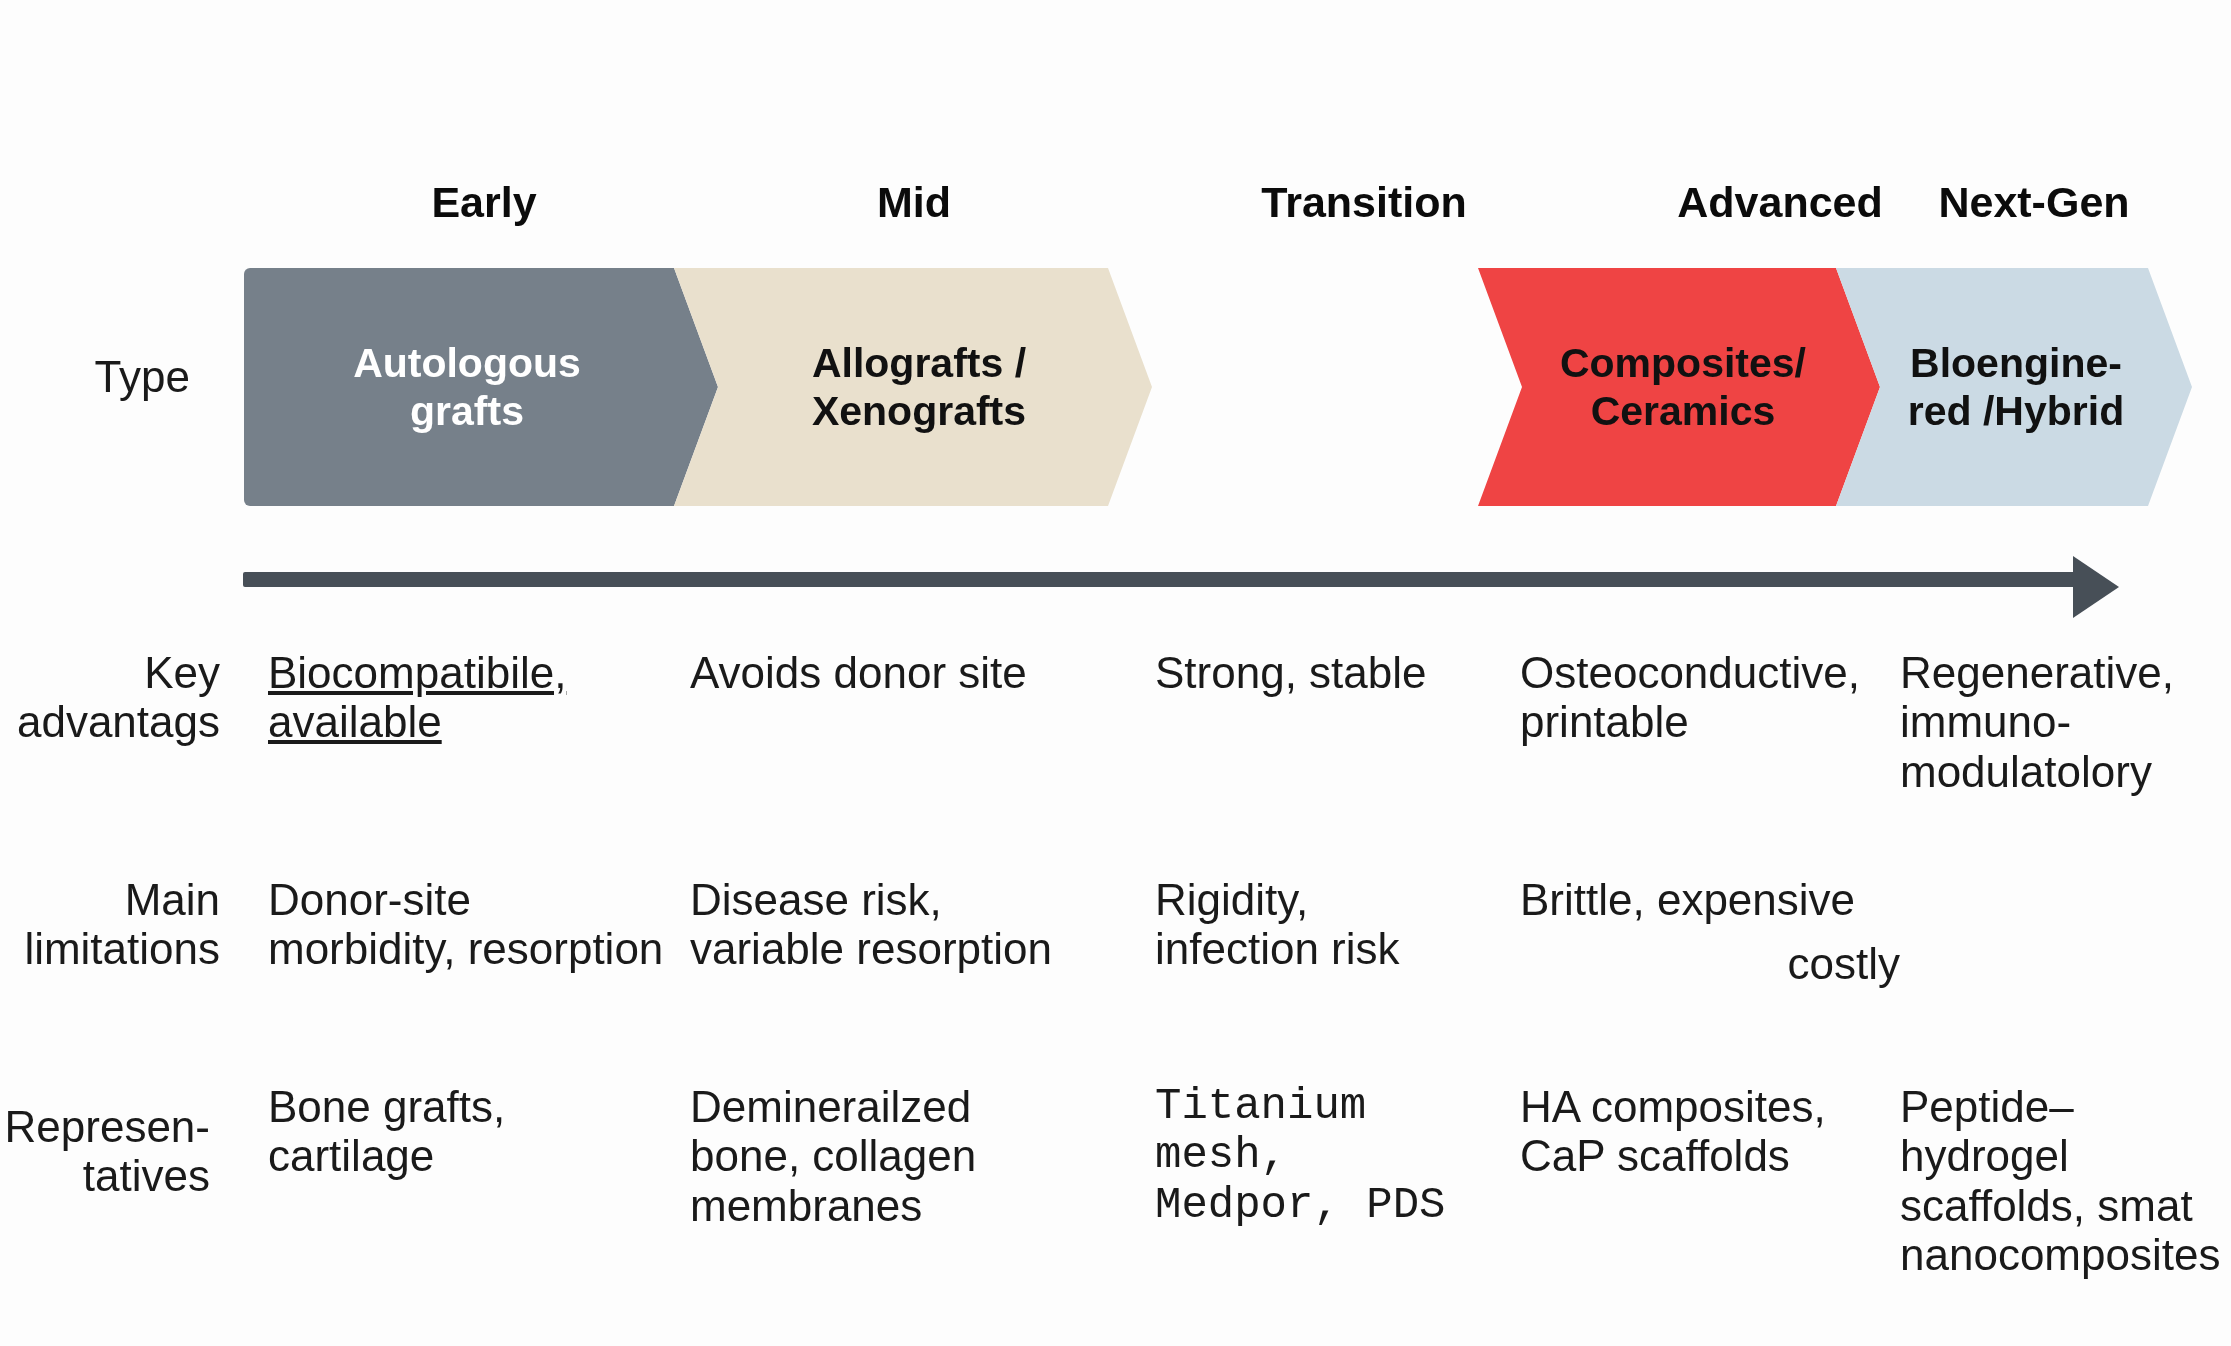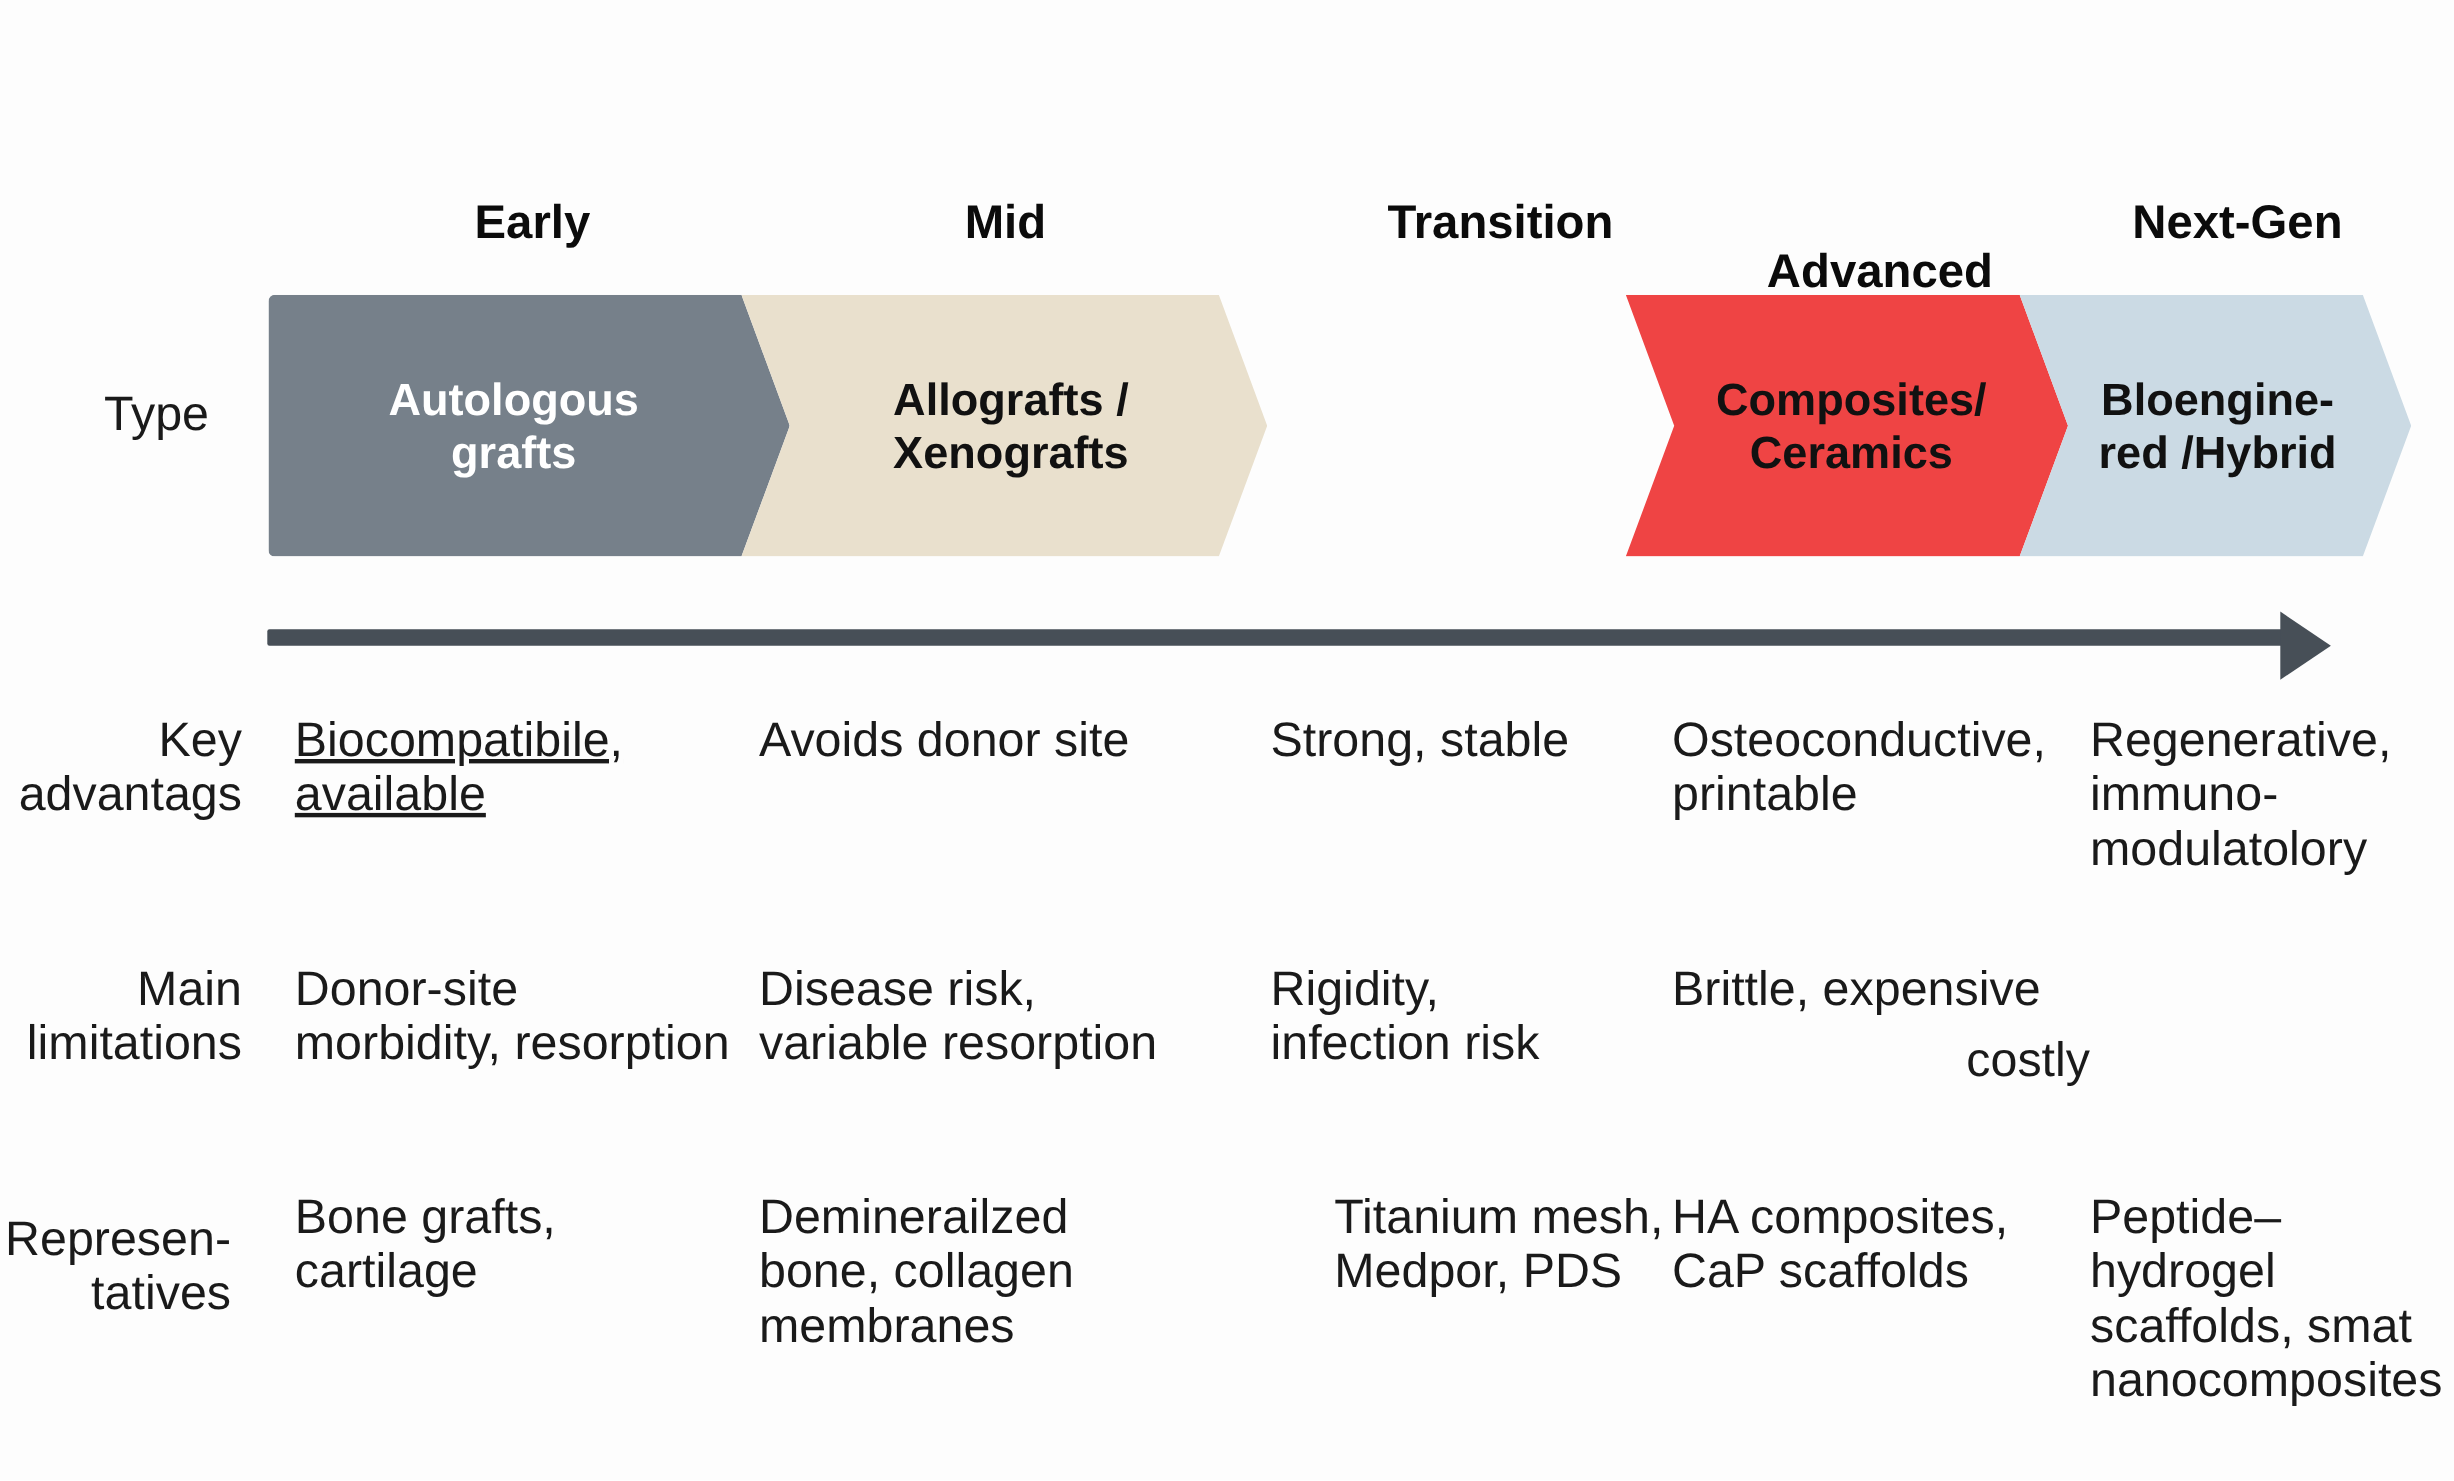--- a/index.html
+++ b/index.html
@@ -126,21 +126,21 @@
 </head>
 <body>
 
 <div id="page">
 
 
   <div class="stage-headers">
     <div class="stage-header" style="left:140px; width:200px;">Early</div>
     <div class="stage-header" style="left:550px; width:240px;">Mid</div>
     <div class="stage-header" style="left:1000px; width:240px;">Transition</div>
-    <div class="stage-header" style="left:1345px; width:240px;margin-top:45px;">Advanced</div>
+    <div class="stage-header" style="left:1416px; width:240px;">Advanced</div>
     <div class="stage-header" style="left:1660px; width:260px;">Next-Gen</div>
   </div>
 
   <div class="row-label" style="left:-60px; top:352px; width:250px;">Type</div>
 
   <div class="band">
 
     <div class="chev" style="left:0px; width:474px; background:#76808a;
                 clip-path: polygon(0 0, 430px 0, 474px 119px, 430px 238px, 0 238px);
                 border-radius:6px 0 0 6px;">
@@ -199,21 +199,21 @@
   <div class="cell ralign" style="left:1560px; top:939px; width:340px;">costly</div>
 
   <div class="row-label" style="left:-40px; top:1102px; width:250px;">Represen-
 tatives</div>
 
   <div class="cell" style="left:268px; top:1082px; width:400px;">Bone grafts,
 cartilage</div>
   <div class="cell" style="left:690px; top:1082px; width:420px;">Deminerailzed
 bone, collagen
 membranes</div>
-  <div class="cell" style="left:1213px; top:1082px; width:360px;">Titanium mesh,
+  <div class="cell" style="left:1155px; top:1082px; width:360px;font-family:Liberation Mono, monospace;">Titanium mesh,
 Medpor, PDS</div>
   <div class="cell" style="left:1520px; top:1082px; width:380px;">HA composites,
 CaP scaffolds</div>
   <div class="cell" style="left:1900px; top:1082px; width:340px;">Peptide–
 hydrogel
 scaffolds, smat
 nanocomposites</div>
 
 </div>
 

